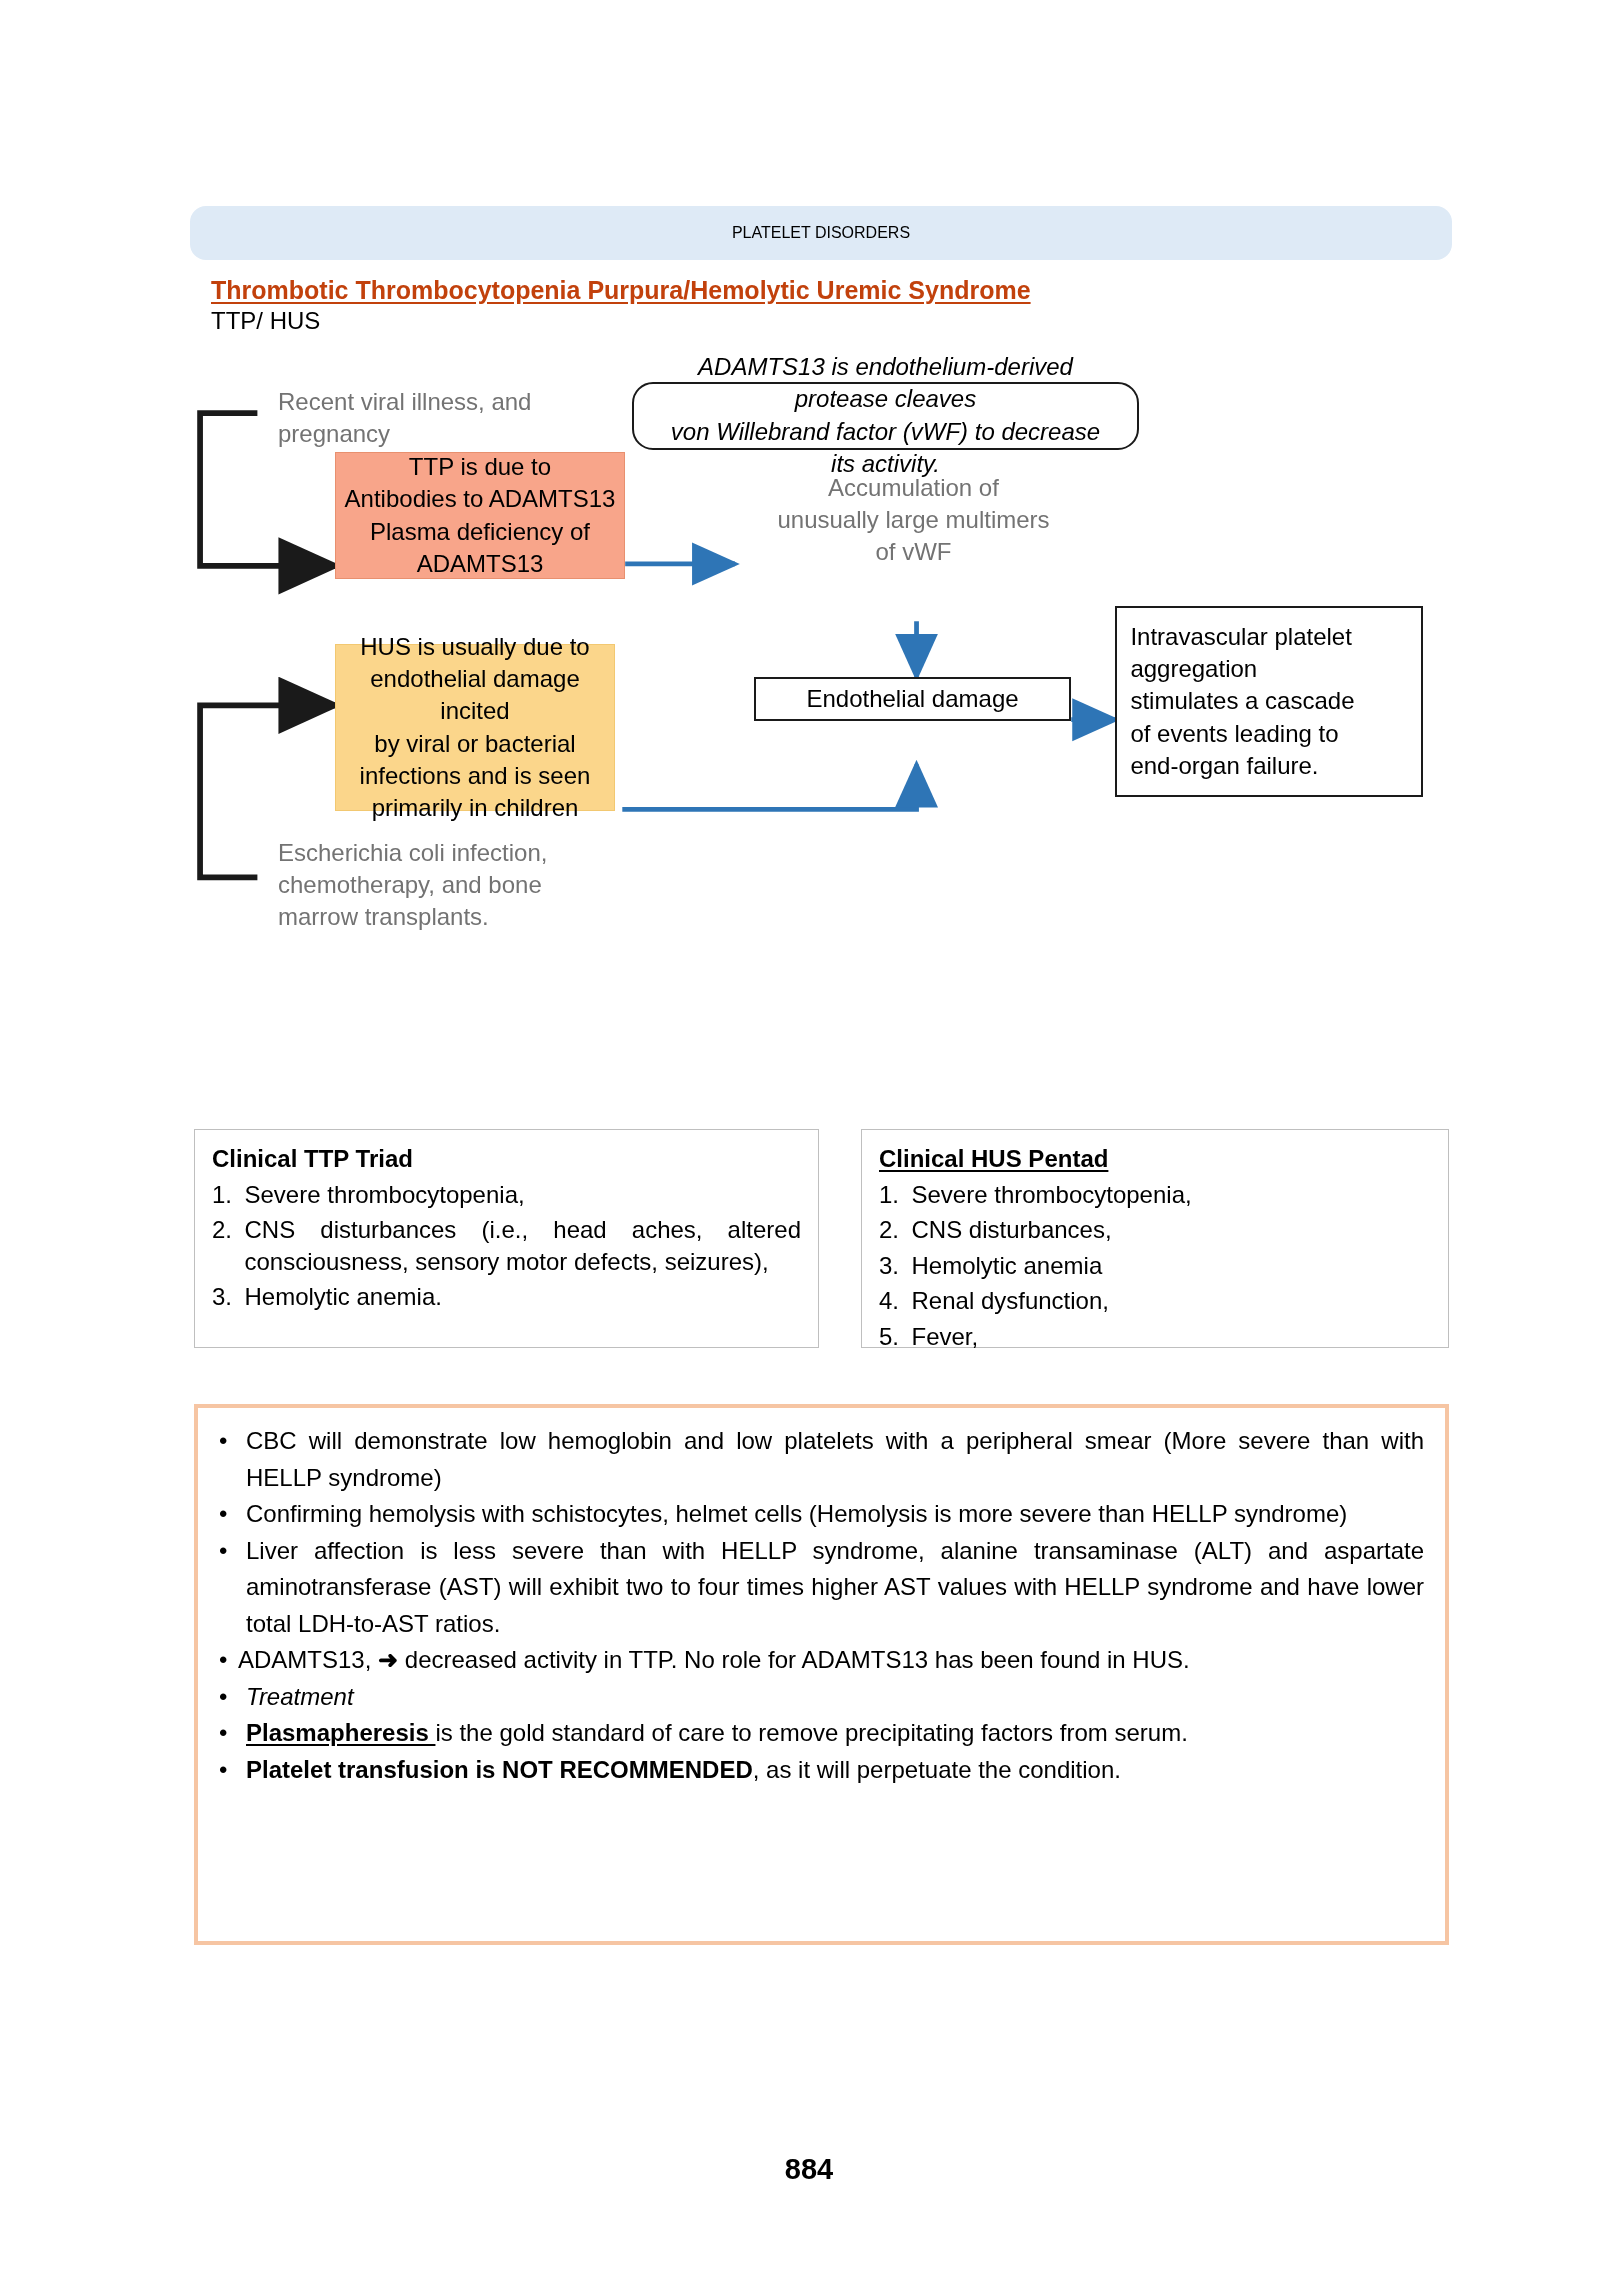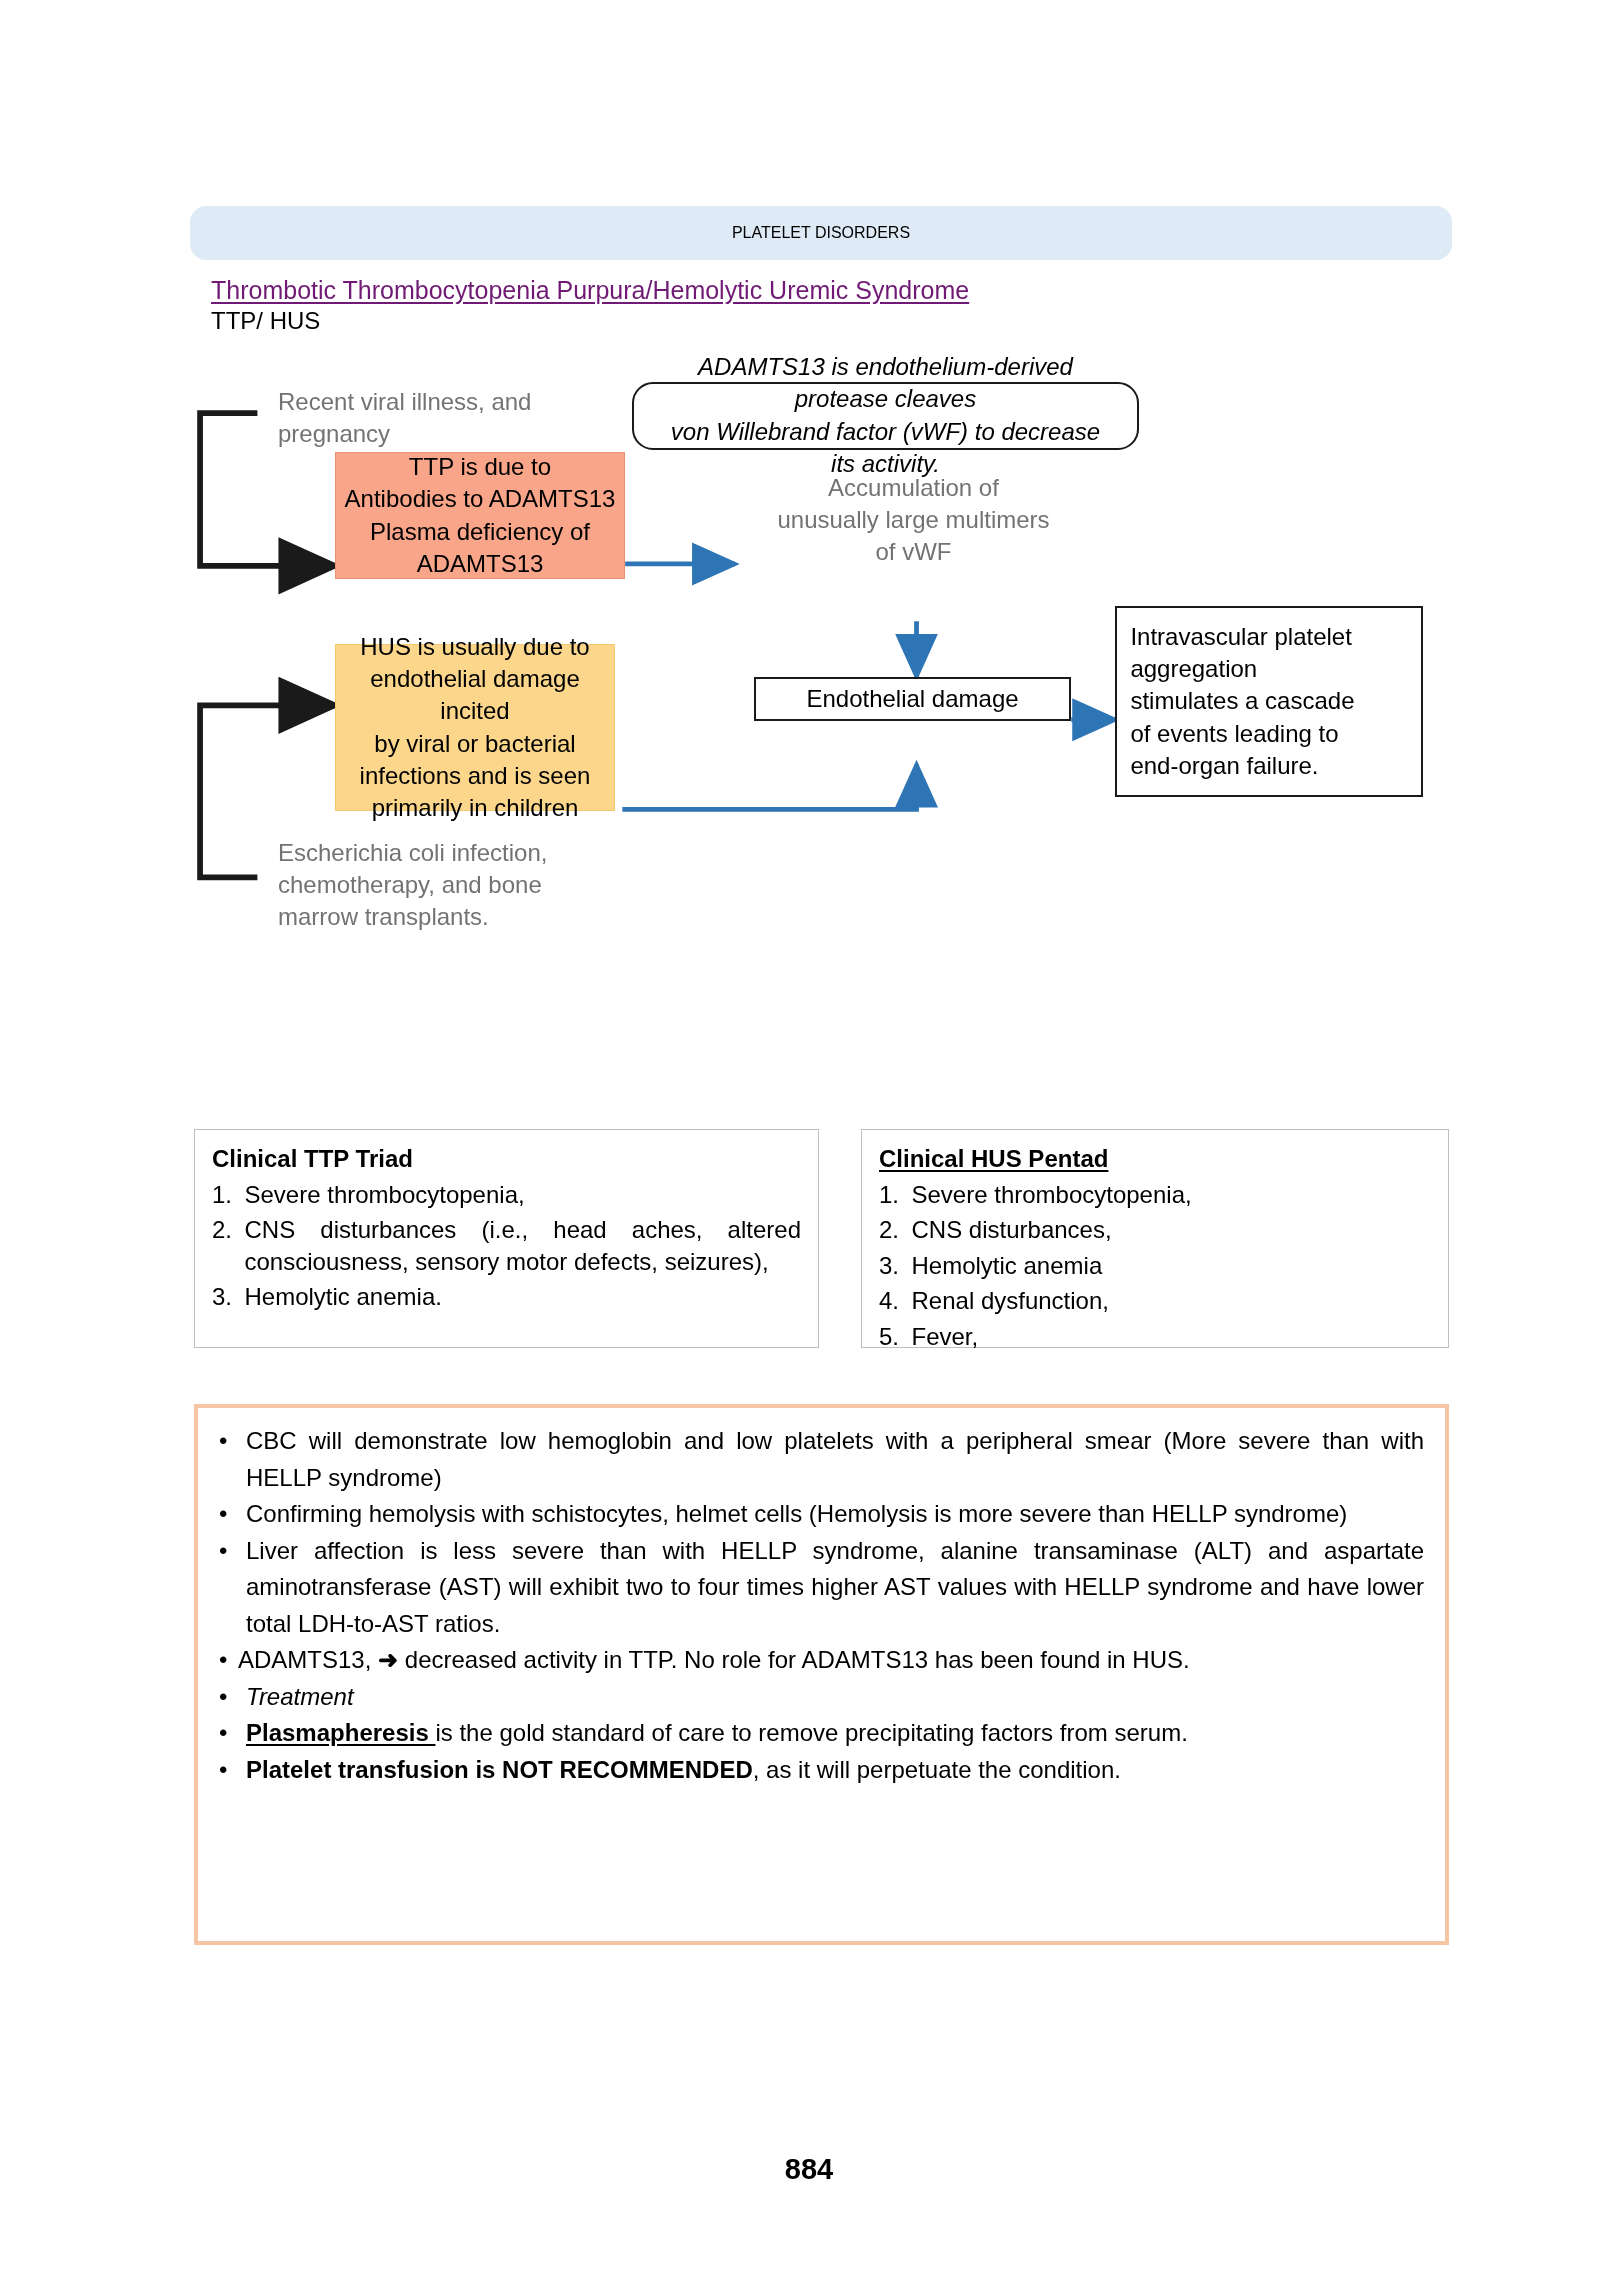--- a/index.html
+++ b/index.html
@@ -21,21 +21,21 @@
   }
 
   
   .heads{position:absolute;left:211px;top:275px;width:1243px;}
   .h-link{
     color:#1F6FA8;font-weight:bold;font-size:25px;
     text-decoration:underline;text-underline-offset:2.9px;line-height:1.22;
     display:block;
   }
   .h-bold{
-    color:#701a75;font-weight:normal;font-size:25px;
+    color:#c2410c;font-weight:bold;font-size:25px;
     text-decoration:underline;text-underline-offset:2.9px;line-height:1.22;
     display:block;
   }
   .h-plain{color:#000;font-size:24px;line-height:1.22;display:block;}
 
   
   .diagram{position:absolute;left:190px;top:392px;width:1262px;height:726px;}
   .diagram svg{position:absolute;left:0;top:0;}
 
   .dtext{position:absolute;font-size:24px;line-height:1.33;color:#737373;}

